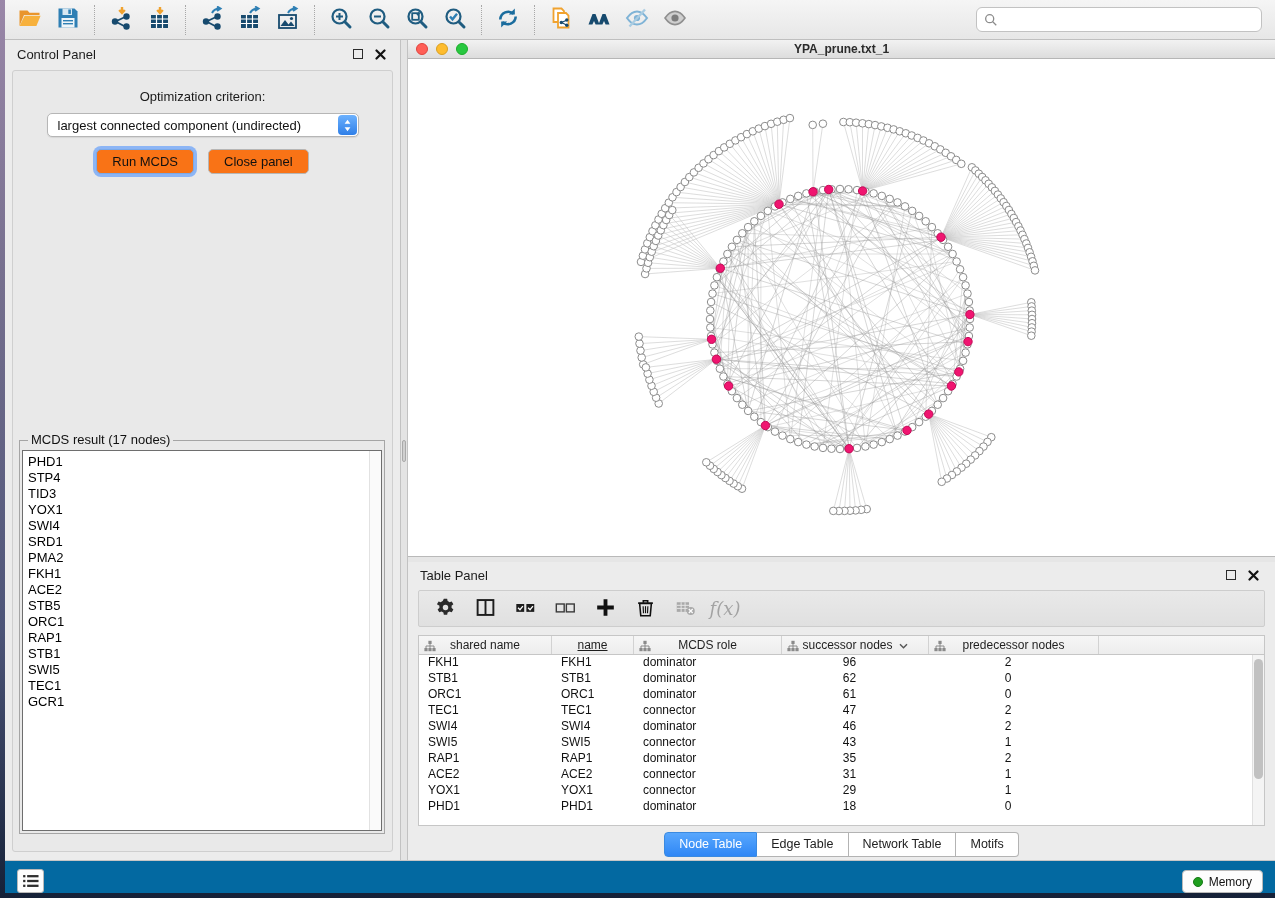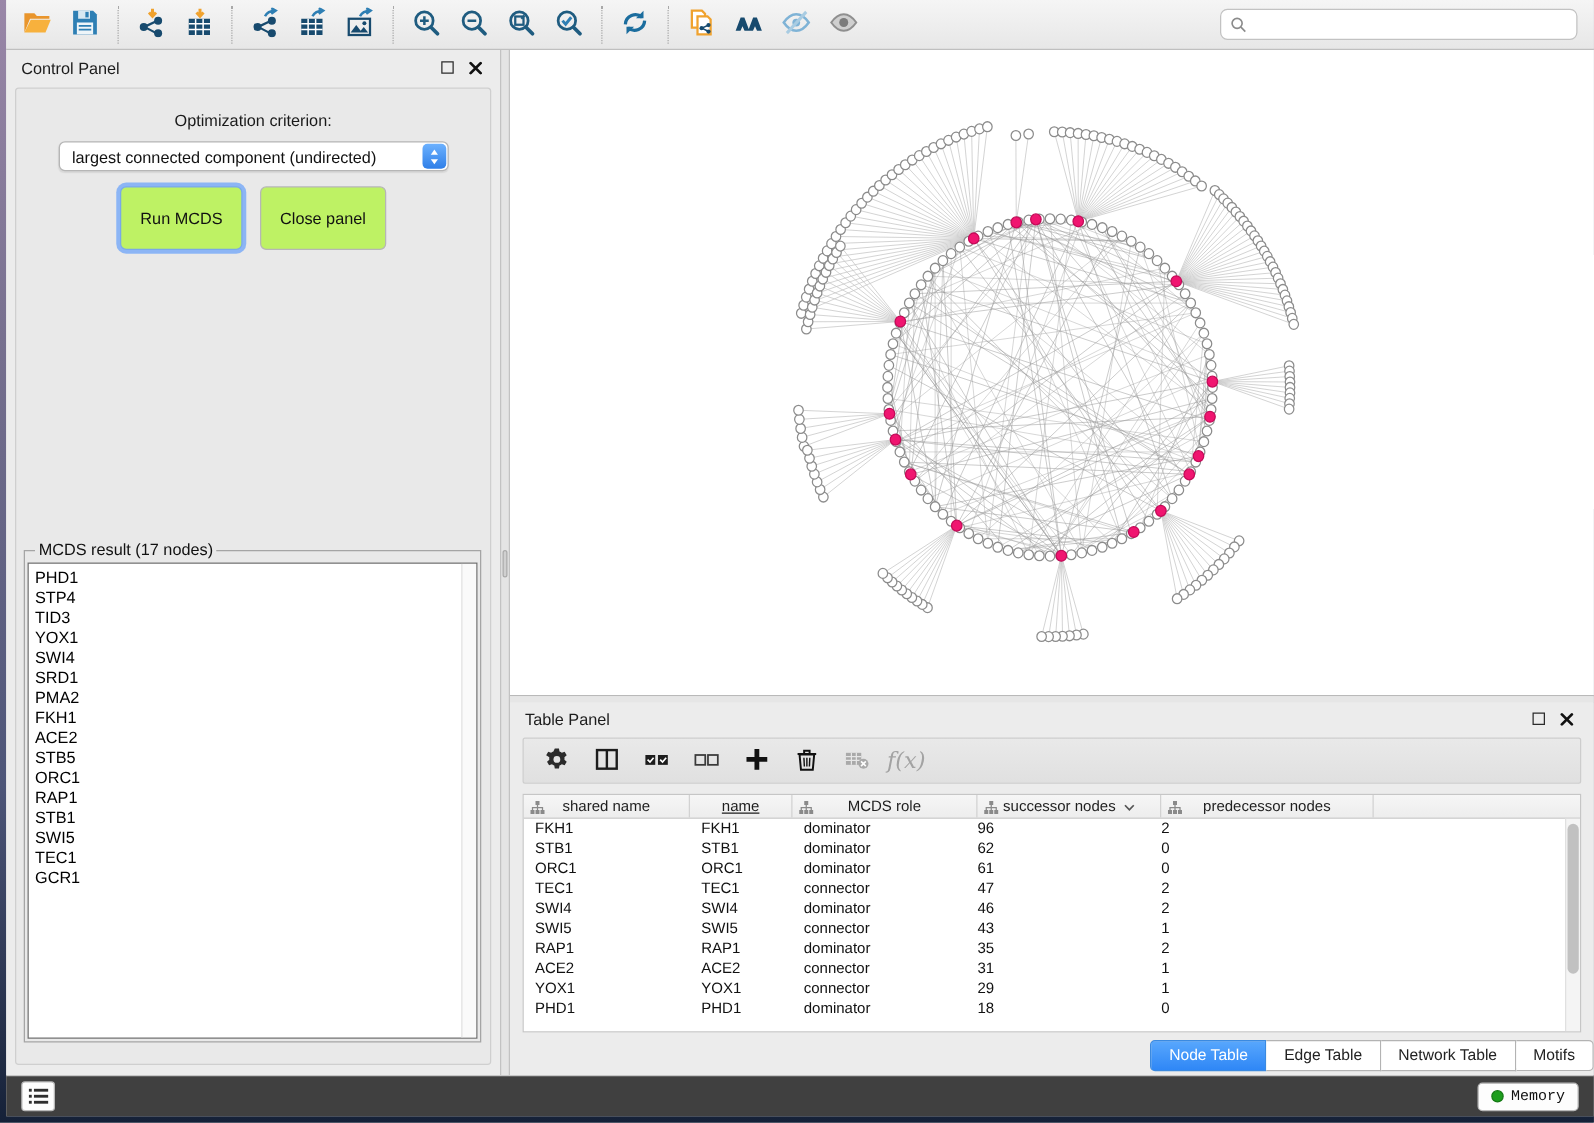--- a/index.html
+++ b/index.html
@@ -36,21 +36,21 @@
   .seg-tab:last-child { border-radius:0 4px 4px 0; }
   .seg-tab.active { background:linear-gradient(#58a7fd,#2f87f6); color:#fff; border-color:#3b8ae0; }
   .cp-content { flex:1; margin:2px 7px 8px 7px; background:#e9e9e9; border:1px solid #cfcfcf; border-radius:3px; position:relative; }
   .opt-label { text-align:center; font-size:13px; color:#1a1a1a; margin-top:18px; }
   .combo { position:relative; margin:9px auto 0; width:312px; height:24px; background:#fff; border:1px solid #b6b6b6;
     border-radius:5px; font-size:13px; display:flex; align-items:center; padding-left:10px; color:#111;
     box-shadow:0 1px 1px rgba(0,0,0,.08); }
   .combo-stepper { position:absolute; right:1px; top:1px; width:19px; height:20px; border-radius:4px;
     background:linear-gradient(#6cb1fe,#2f7fe8); display:flex; align-items:center; justify-content:center; }
   .btn-row { display:flex; justify-content:center; gap:14px; margin-top:12px; }
-  .push-btn { font-size:13px; padding:17px 15px; background:#bef264; border:1px solid #b6b6b6; border-radius:5px; color:#111; cursor:default; }
+  .push-btn { font-size:13px; padding:4px 15px; background:#f97316; border:1px solid #b6b6b6; border-radius:5px; color:#111; cursor:default; }
   .push-btn.focused { box-shadow:0 0 0 3px rgba(90,153,252,.65); border-color:#7aa9e8; }
 
   .mcds-group { position:absolute; left:6px; right:7px; top:369px; bottom:17px; border:1px solid #a5a5a5; }
   .mcds-legend { position:absolute; top:-9px; left:8px; background:#e9e9e9; padding:0 3px; font-size:13px; color:#111; }
   .mcds-list { position:absolute; left:2px; right:2px; top:9px; bottom:2px; background:#fff; border:1px solid #6e6e6e;
     font-size:13px; color:#000; padding:3px 0 0 5px; line-height:16px; overflow:hidden; }
   .mcds-scroll { position:absolute; right:0; top:0; bottom:0; width:12px; background:#fafafa; border-left:1px solid #e2e2e2; }
 
   
   .v-splitter { width:8px; flex:0 0 8px; background:#e4e4e4; border-left:1px solid #c2c2c2; border-right:1px solid #c2c2c2; position:relative; }
@@ -82,28 +82,28 @@
   .tpt-fx { font-family:"DejaVu Serif", serif; font-style:italic; font-size:18px; color:#9c9c9c; }
   .tp-table { flex:1; margin:8px 10px 6px; background:#fff; border:1px solid #c6c6c6; position:relative; overflow:hidden; }
   .thead { height:19px; display:flex; background:linear-gradient(#f6f6f6,#ededed); border-bottom:1px solid #c6c6c6; }
   .th { position:relative; border-right:1px solid #d2d2d2; display:flex; align-items:center; justify-content:center;
     font-size:12px; color:#1e1e1e; }
   .th .tree-ic { position:absolute; left:5px; top:4px; }
   .th .sort-ic { margin-left:6px; }
   .trow { height:16px; display:flex; font-size:12px; color:#111; }
   .td { overflow:hidden; white-space:nowrap; }
   .td.l { padding-left:9px; text-align:left; }
-  .td.r { padding-right:12px; text-align:left; }
+  .td.r { padding-right:12px; text-align:center; }
   .tbl-scroll { position:absolute; right:0; top:19px; bottom:0; width:12px; background:#f4f4f4; border-left:1px solid #e0e0e0; }
   .tbl-thumb { position:absolute; left:1px; right:1px; top:4px; height:120px; background:#c1c1c1; border-radius:5px; }
-  .tp-tabs { height:28px; flex:0 0 28px; display:flex; justify-content:flex-end; align-items:flex-start; padding-bottom:4px; }
+  .tp-tabs { height:28px; flex:0 0 28px; display:flex; justify-content:center; align-items:flex-start; padding-bottom:4px; }
 
   
-  .status-bar { height:33px; flex:0 0 33px; background:#404040; border-top:1px solid #c6c6c6;
-    display:flex; align-items:center; padding:0 12px;font-family:Liberation Mono, monospace; }
+  .status-bar { height:33px; flex:0 0 33px; background:#0369a1; border-top:1px solid #c6c6c6;
+    display:flex; align-items:flex-end; padding:0 12px; }
   .list-btn { width:27px; height:24px; background:#fdfdfd; border:1px solid #b9b9b9; border-radius:3px;
     display:flex; align-items:center; justify-content:center; }
   .memory-btn { margin-left:auto; height:23px; background:#fdfdfd; border:1px solid #b9b9b9; border-radius:4px;
     display:flex; align-items:center; gap:6px; padding:0 10px; font-size:12px; color:#111; }
   .mem-dot { width:10px; height:10px; border-radius:50%; background:#1e9e1e; border:1px solid #157a15; }
 </style>
 </head>
 <body>
 
 <div class="app">
@@ -312,20 +312,28 @@
       </div>
     </div>
 
     <div class="v-splitter">
         <span class="grip"></span>
       </div>
 
     <div class="right-col">
 
       <div class="network-window">
+        <div class="net-titlebar">
+          <span class="traffic">
+            <span class="tl red"></span>
+            <span class="tl yellow"></span>
+            <span class="tl green"></span>
+          </span>
+          <span class="net-title">YPA_prune.txt_1</span>
+        </div>
         <div class="net-canvas">
           <svg id="net-svg" viewBox="0 0 867 497" width="100%" height="100%" preserveAspectRatio="none">
               <line x1="359.8" y1="368.1" x2="473.8" y2="383.1" stroke="#979797" stroke-width="0.6" opacity="0.5"></line>
               <line x1="323.9" y1="187.8" x2="319.4" y2="325.0" stroke="#979797" stroke-width="0.6" opacity="0.5"></line>
               <line x1="544.6" y1="195.0" x2="415.0" y2="388.9" stroke="#979797" stroke-width="0.6" opacity="0.5"></line>
               <line x1="560.9" y1="277.0" x2="346.3" y2="357.7" stroke="#979797" stroke-width="0.6" opacity="0.5"></line>
               <line x1="334.3" y1="174.3" x2="457.4" y2="387.5" stroke="#979797" stroke-width="0.6" opacity="0.5"></line>
               <line x1="561.7" y1="251.5" x2="340.1" y2="168.1" stroke="#979797" stroke-width="0.6" opacity="0.5"></line>
               <line x1="302.3" y1="268.5" x2="555.1" y2="301.8" stroke="#979797" stroke-width="0.6" opacity="0.5"></line>
               <line x1="552.1" y1="210.3" x2="432.0" y2="390.0" stroke="#979797" stroke-width="0.6" opacity="0.5"></line>

